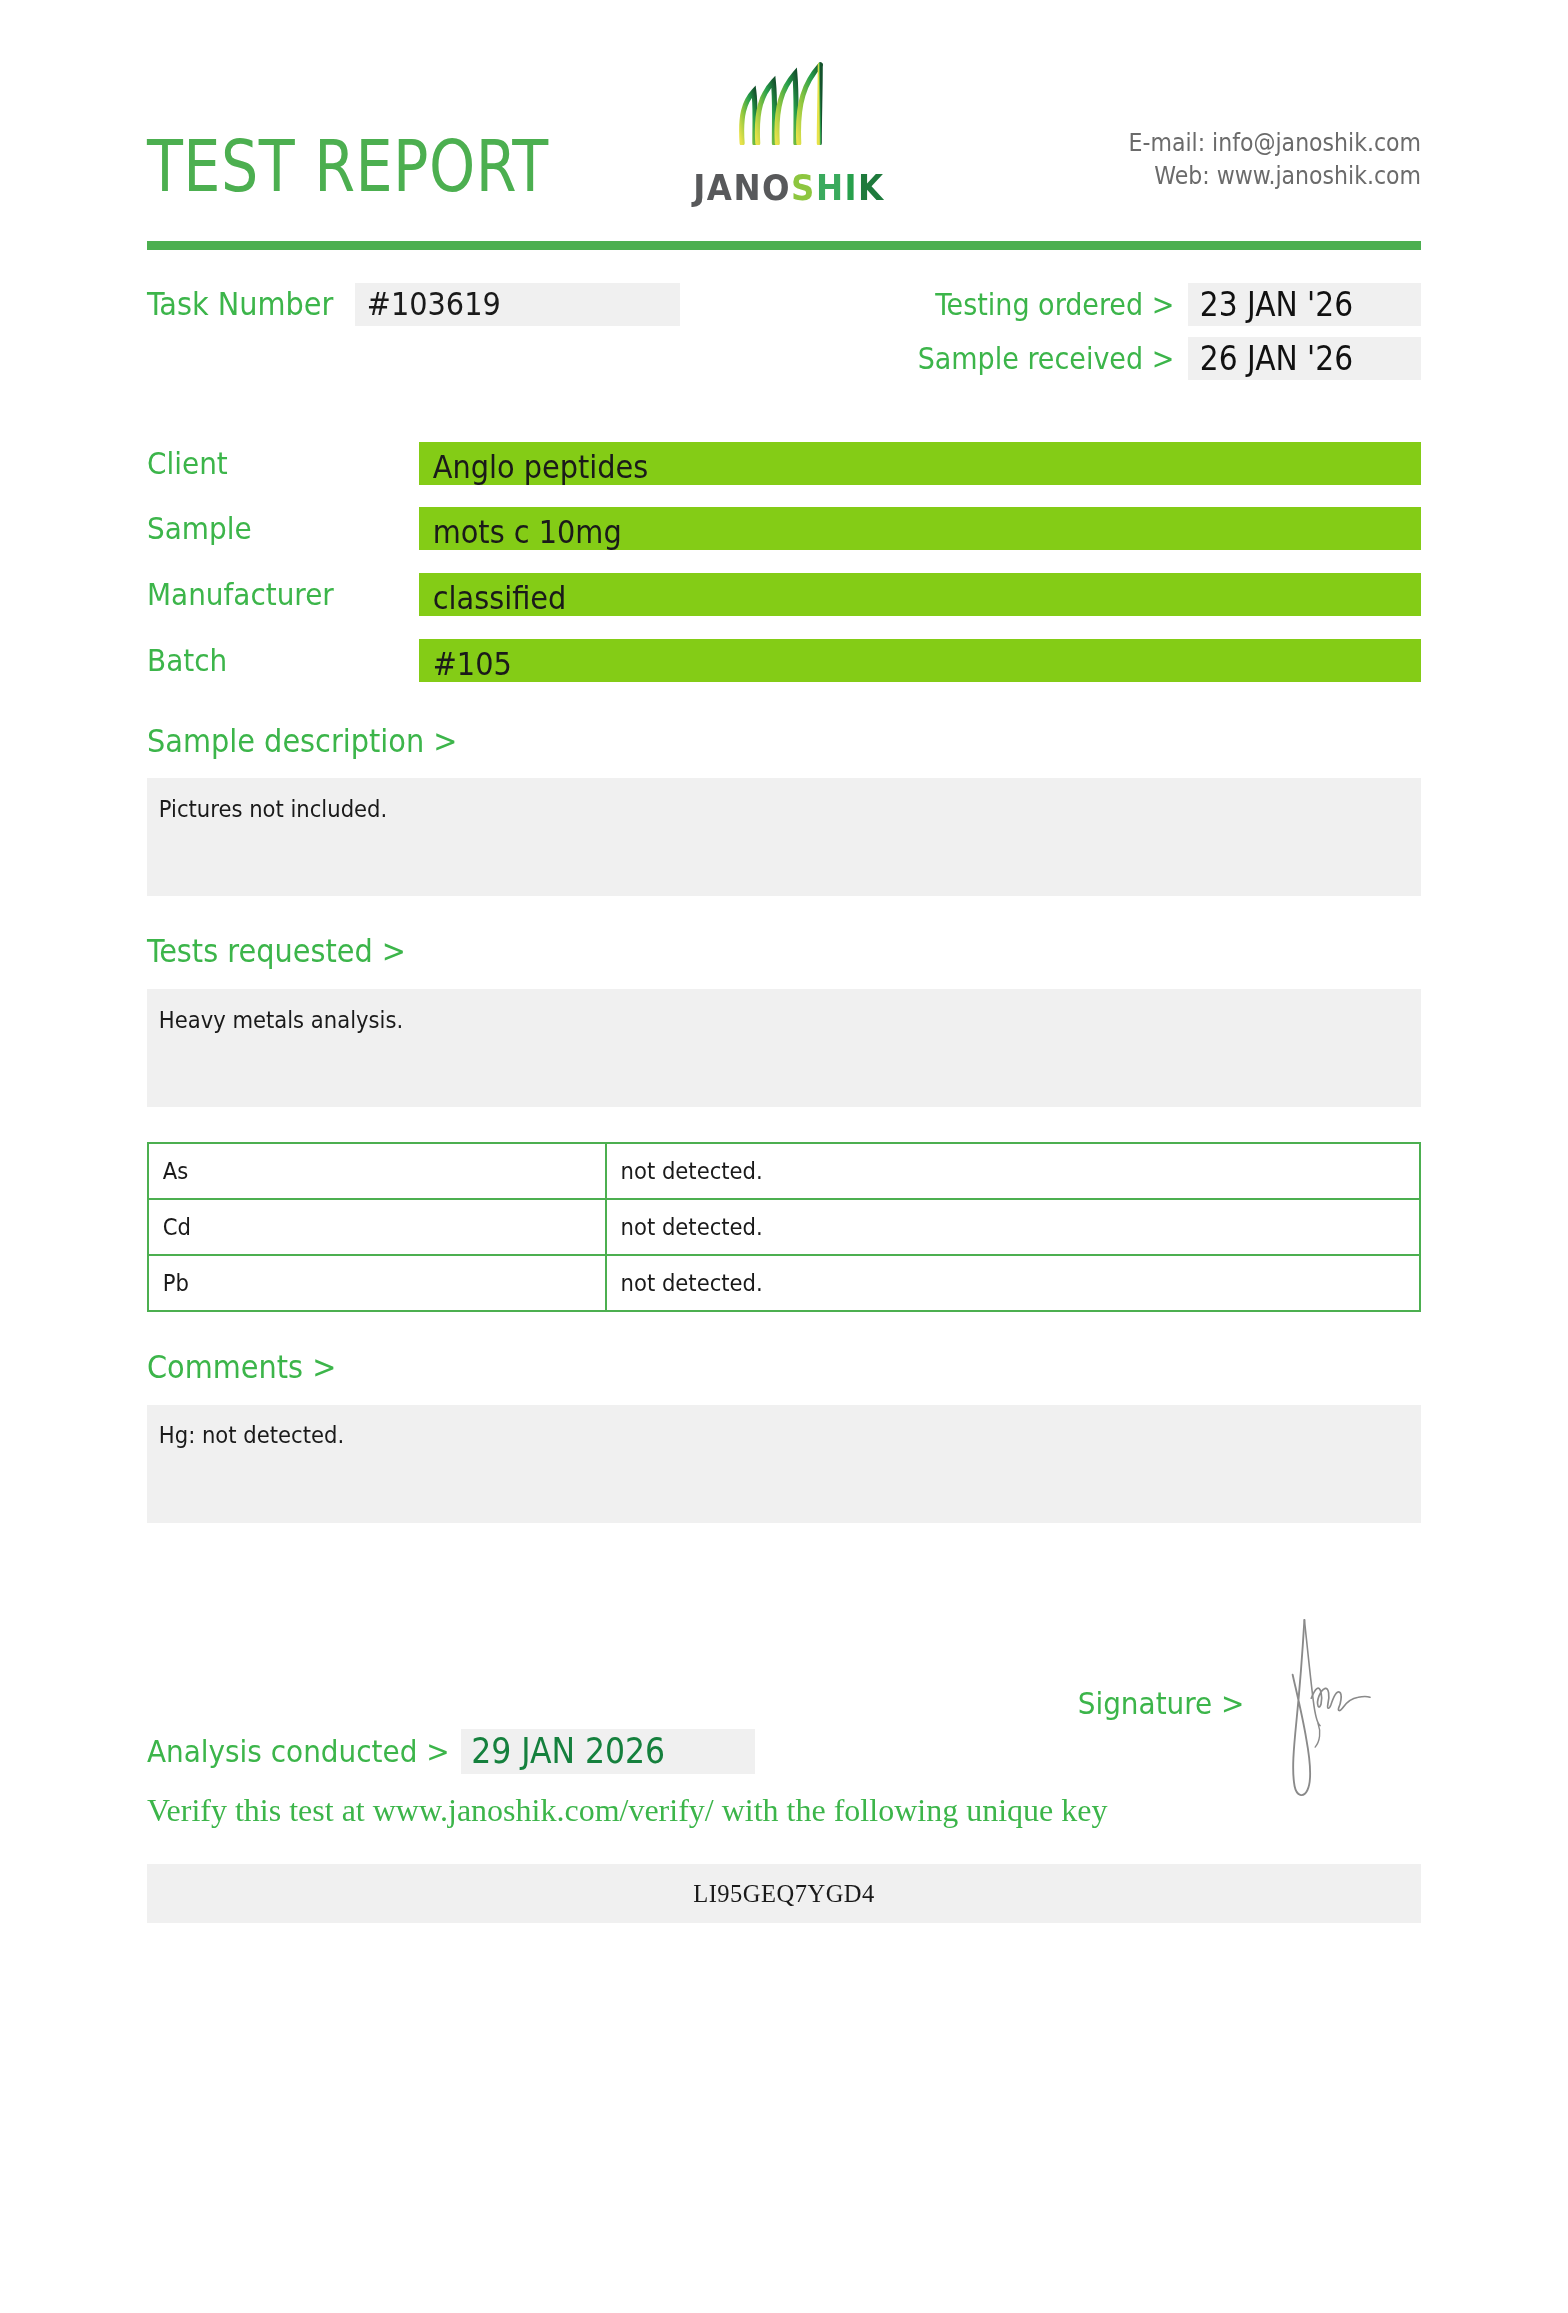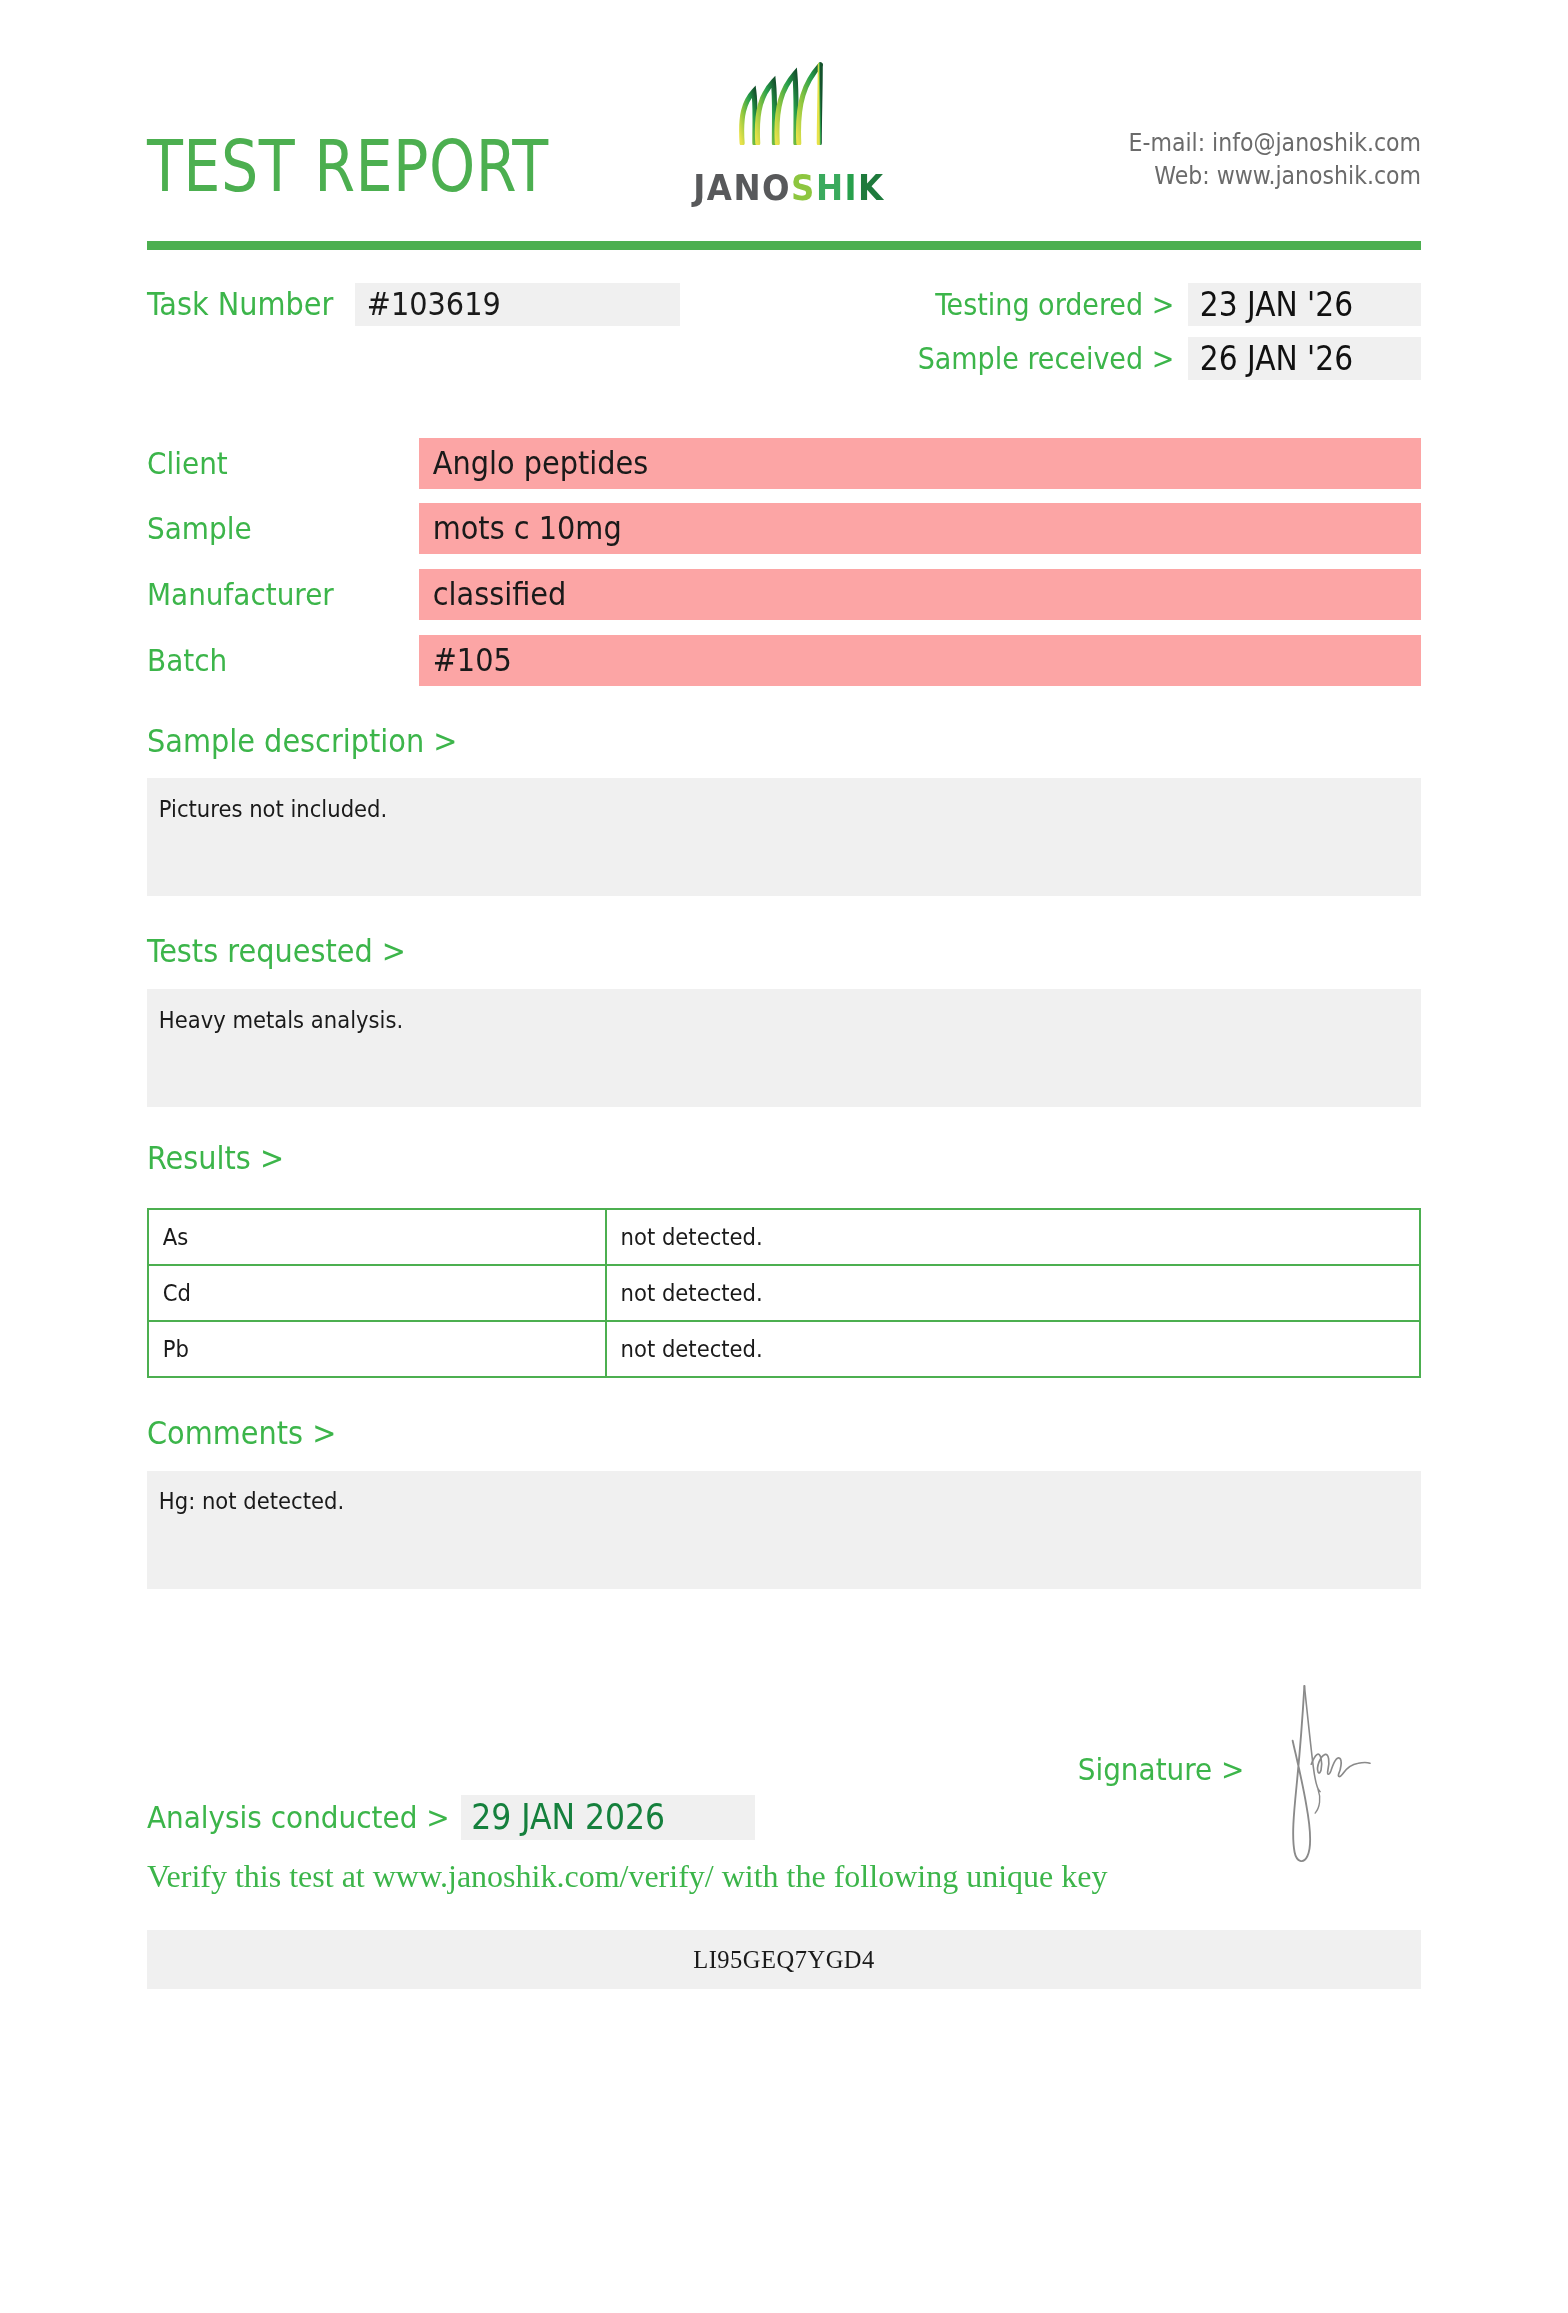--- a/index.html
+++ b/index.html
@@ -164,24 +164,24 @@
     color: #3CB54A;
     font-size: 31px;
     line-height: 51px;
     width: 272px;
     flex: 0 0 272px;
     white-space: nowrap;
   }
 
   .info-value {
     flex: 1;
-    background: #fca5a5;
+    background: #84cc16;
     font-size: 32px;
     line-height: 51px;
-    height: 51px;
+    height: 43px;
     padding: 0 13.7px;
     color: #1a1a1a;
     white-space: nowrap;
     overflow: hidden;
   }
 
   
   .section { margin-top: 39px; }
 
   .section-heading {
@@ -378,21 +378,20 @@
     <div class="section-heading">Sample description &gt;</div>
     <div class="section-box">Pictures not included.</div>
   </div>
 
   <div class="section">
     <div class="section-heading">Tests requested &gt;</div>
     <div class="section-box">Heavy metals analysis.</div>
   </div>
 
   <div class="results-section">
-    <div class="section-heading">Results &gt;</div>
     <table class="results-table">
       <tbody>
         <tr>
           <td class="analyte">As</td>
           <td>not detected.</td>
         </tr>
         <tr>
           <td class="analyte">Cd</td>
           <td>not detected.</td>
         </tr>

